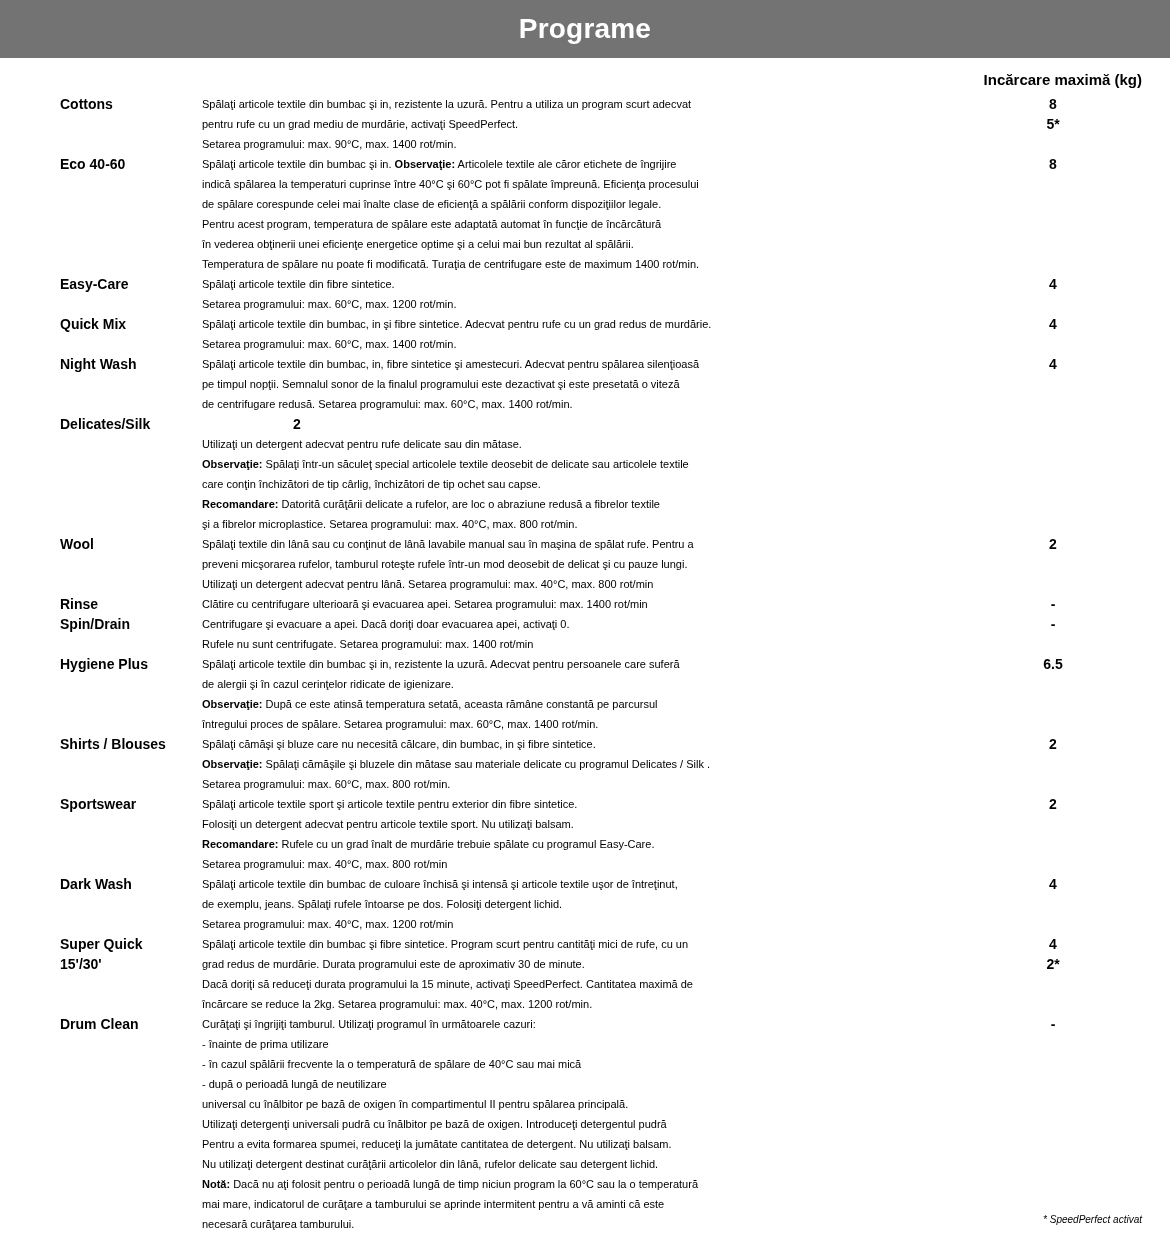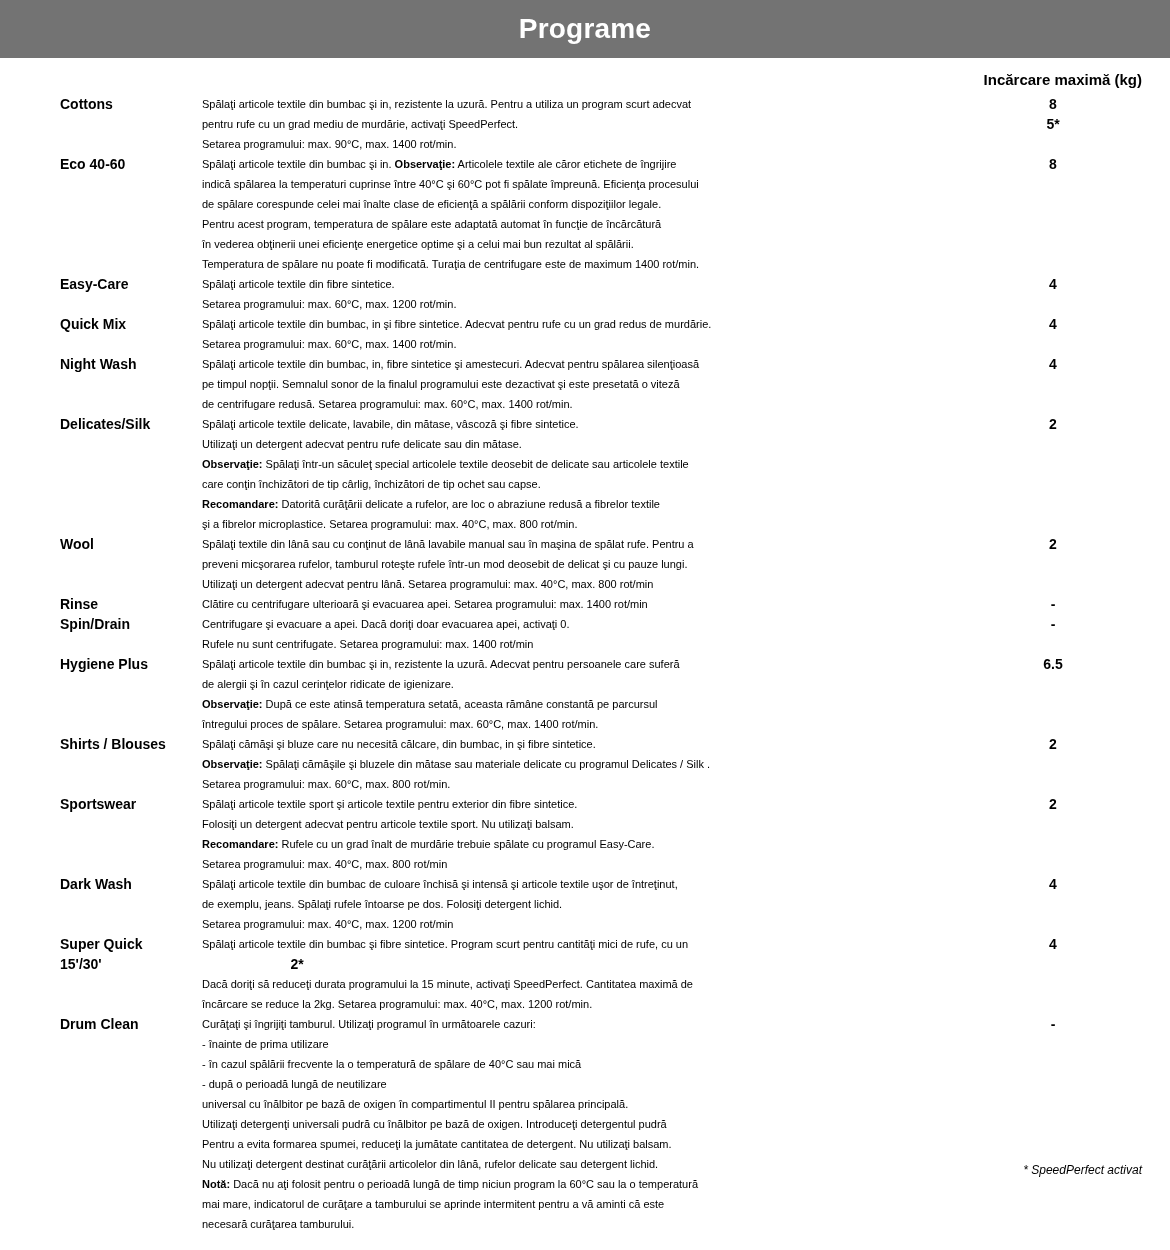--- a/index.html
+++ b/index.html
@@ -67,23 +67,23 @@
   .cell-kg {
     width: 190px;
     flex: 0 0 190px;
     font-size: 14px;
     font-weight: bold;
     line-height: 20px;
     text-align: center;
   }
   .footnote {
     position: absolute;
-    top: 1163px;
+    top: 1214px;
     right: 28px;
-    font-size: 12px;
+    font-size: 10px;
     font-style: italic;
     white-space: nowrap;
   }
 </style>
 </head>
 <body>
 
 <div class="page">
   <header class="titlebar" style="background: #737373;">
     <h1 style="color: rgb(255, 255, 255);">Programe</h1>
@@ -167,21 +167,20 @@
         <div class="cell-desc">pe timpul nopţii. Semnalul sonor de la finalul programului este dezactivat şi este presetată o viteză</div>
         <div class="cell-kg"></div>
       </div>
       <div class="line-row">
         <div class="cell-name"></div>
         <div class="cell-desc">de centrifugare redusă. Setarea programului: max. 60°C, max. 1400 rot/min.</div>
         <div class="cell-kg"></div>
       </div>
       <div class="line-row">
         <div class="cell-name">Delicates/Silk</div>
-        <div class="cell-desc">Spălaţi articole textile delicate, lavabile, din mătase, vâscoză şi fibre sintetice.</div>
         <div class="cell-kg">2</div>
       </div>
       <div class="line-row">
         <div class="cell-name"></div>
         <div class="cell-desc">Utilizaţi un detergent adecvat pentru rufe delicate sau din mătase.</div>
         <div class="cell-kg"></div>
       </div>
       <div class="line-row">
         <div class="cell-name"></div>
         <div class="cell-desc"><b>Observaţie:</b> Spălaţi într-un săculeţ special articolele textile deosebit de delicate sau articolele textile</div>
@@ -302,20 +301,21 @@
         <div class="cell-desc">Setarea programului: max. 40°C, max. 1200 rot/min</div>
         <div class="cell-kg"></div>
       </div>
       <div class="line-row">
         <div class="cell-name">Super Quick</div>
         <div class="cell-desc">Spălaţi articole textile din bumbac şi fibre sintetice. Program scurt pentru cantităţi mici de rufe, cu un</div>
         <div class="cell-kg">4</div>
       </div>
       <div class="line-row">
         <div class="cell-name">15'/30'</div>
+        <div class="cell-desc">grad redus de murdărie. Durata programului este de aproximativ 30 de minute.</div>
         <div class="cell-kg">2*</div>
       </div>
       <div class="line-row">
         <div class="cell-name"></div>
         <div class="cell-desc">Dacă doriţi să reduceţi durata programului la 15 minute, activaţi SpeedPerfect. Cantitatea maximă de</div>
         <div class="cell-kg"></div>
       </div>
       <div class="line-row">
         <div class="cell-name"></div>
         <div class="cell-desc">încărcare se reduce la 2kg. Setarea programului: max. 40°C, max. 1200 rot/min.</div>

